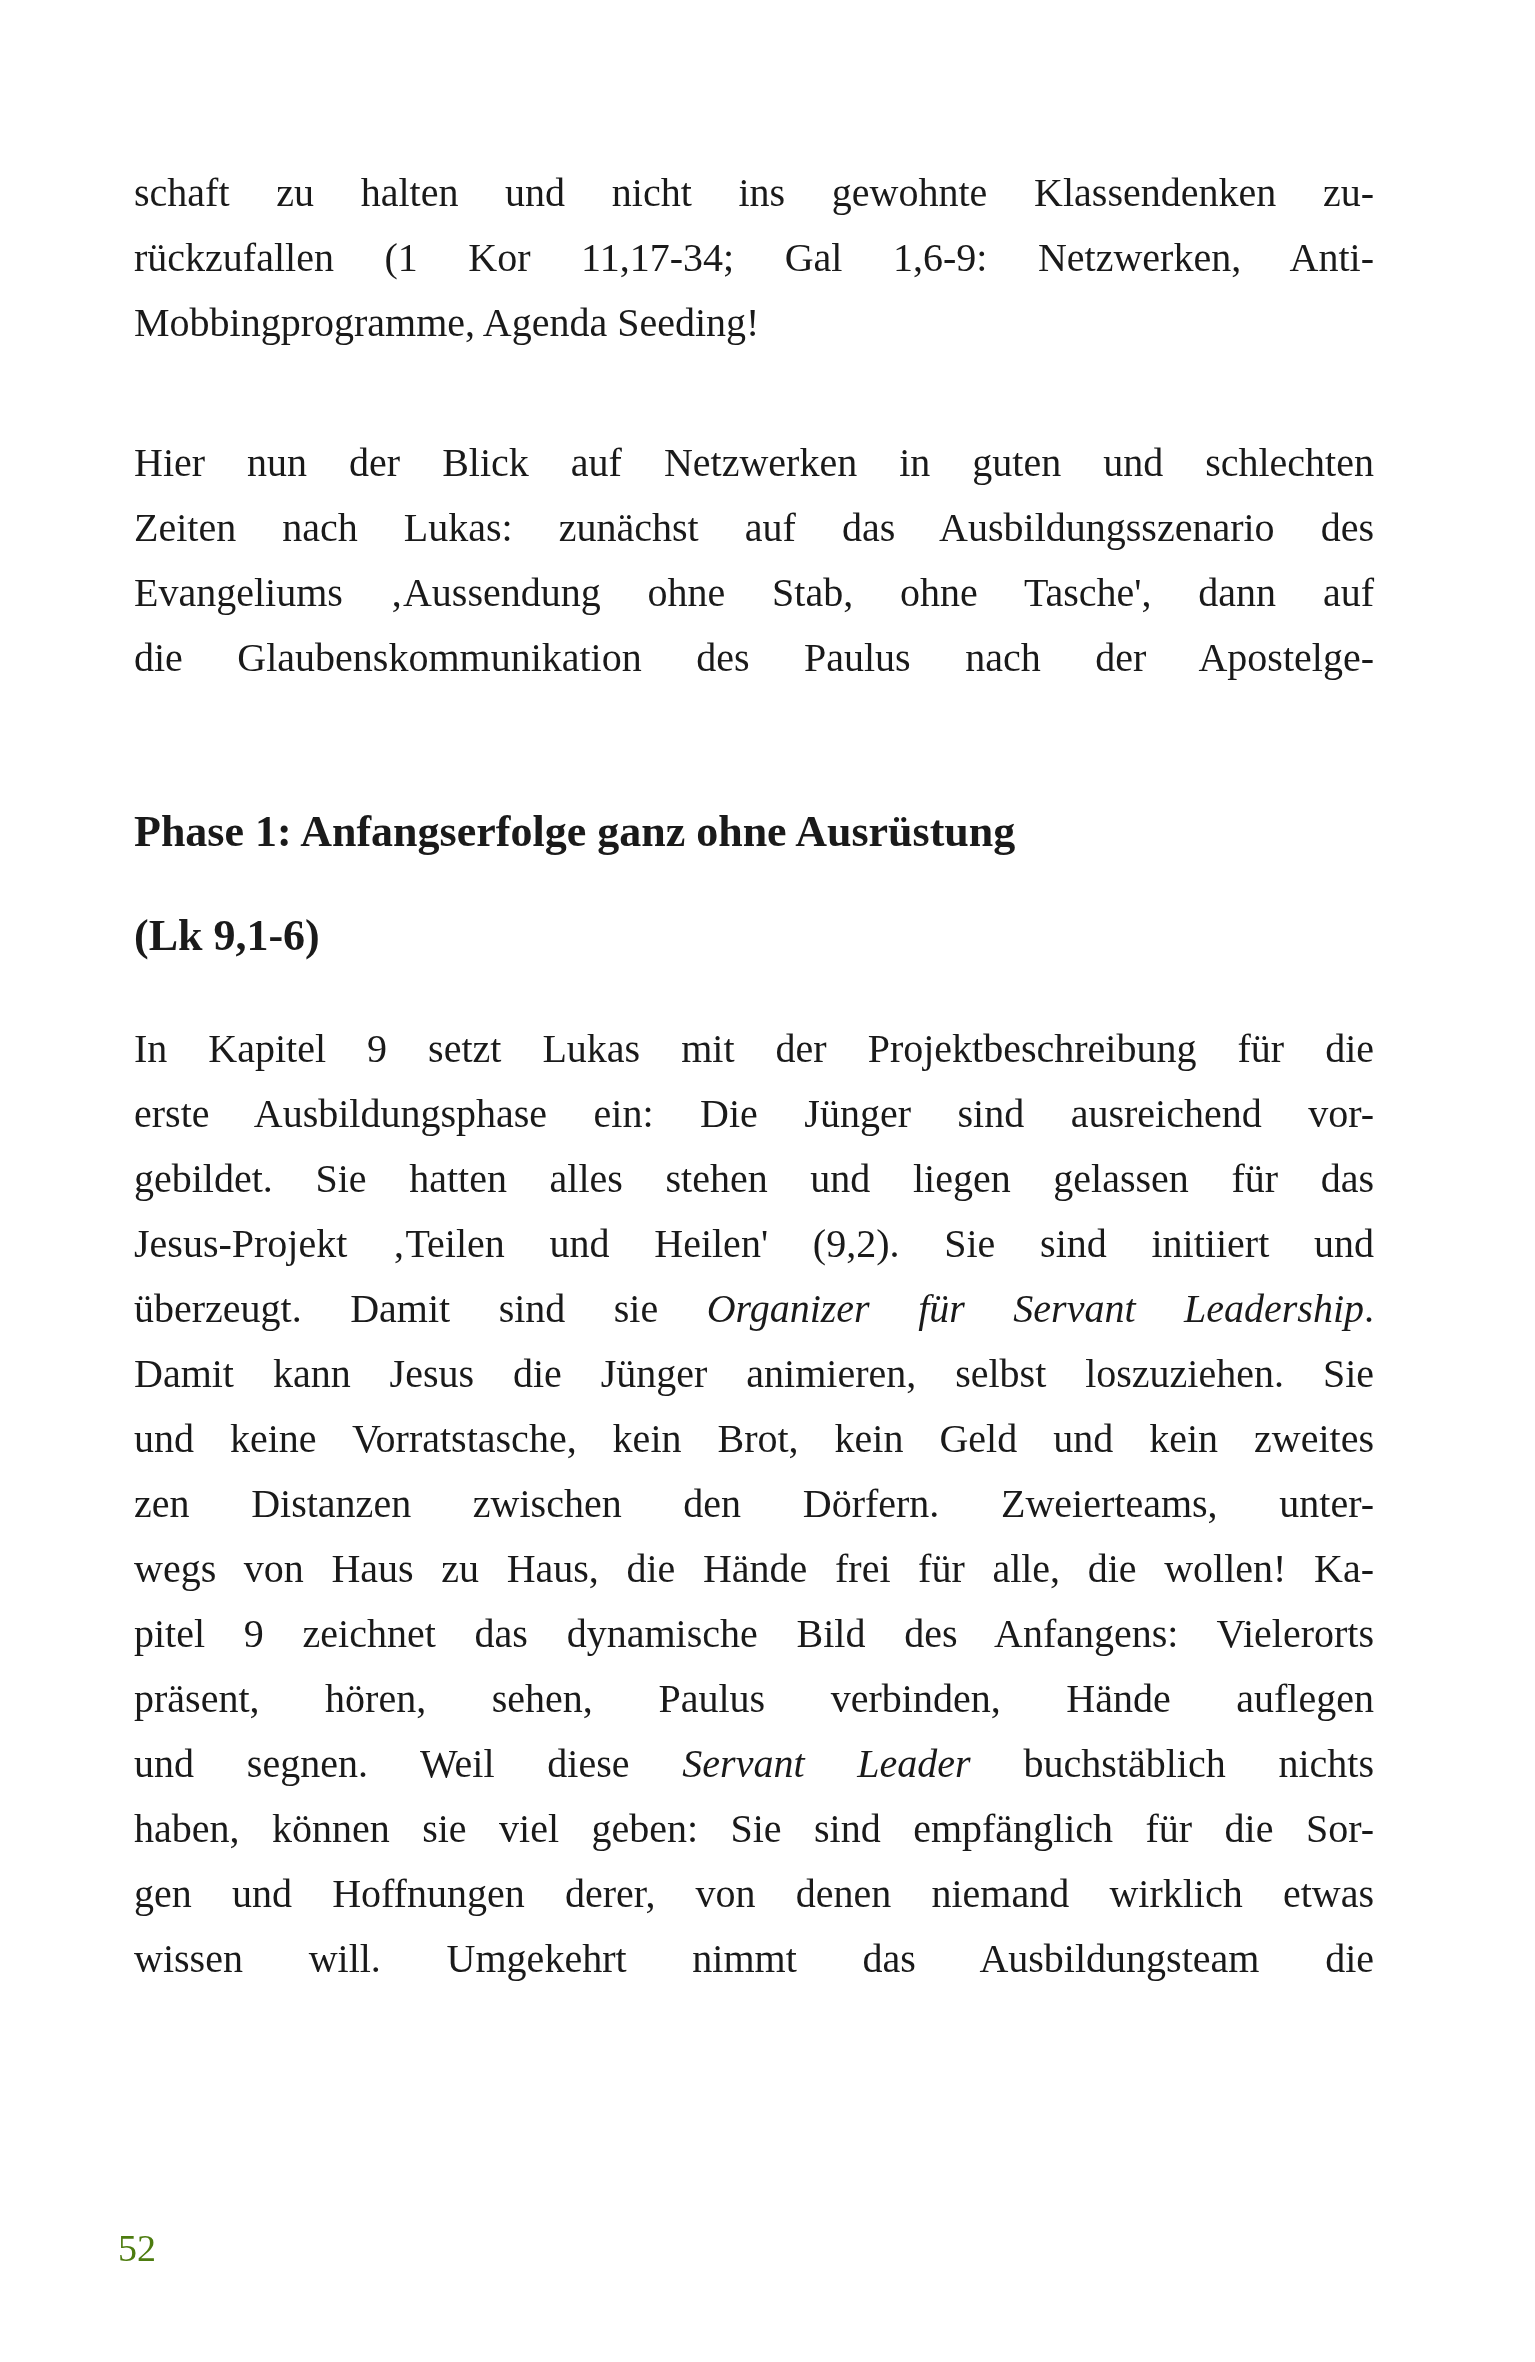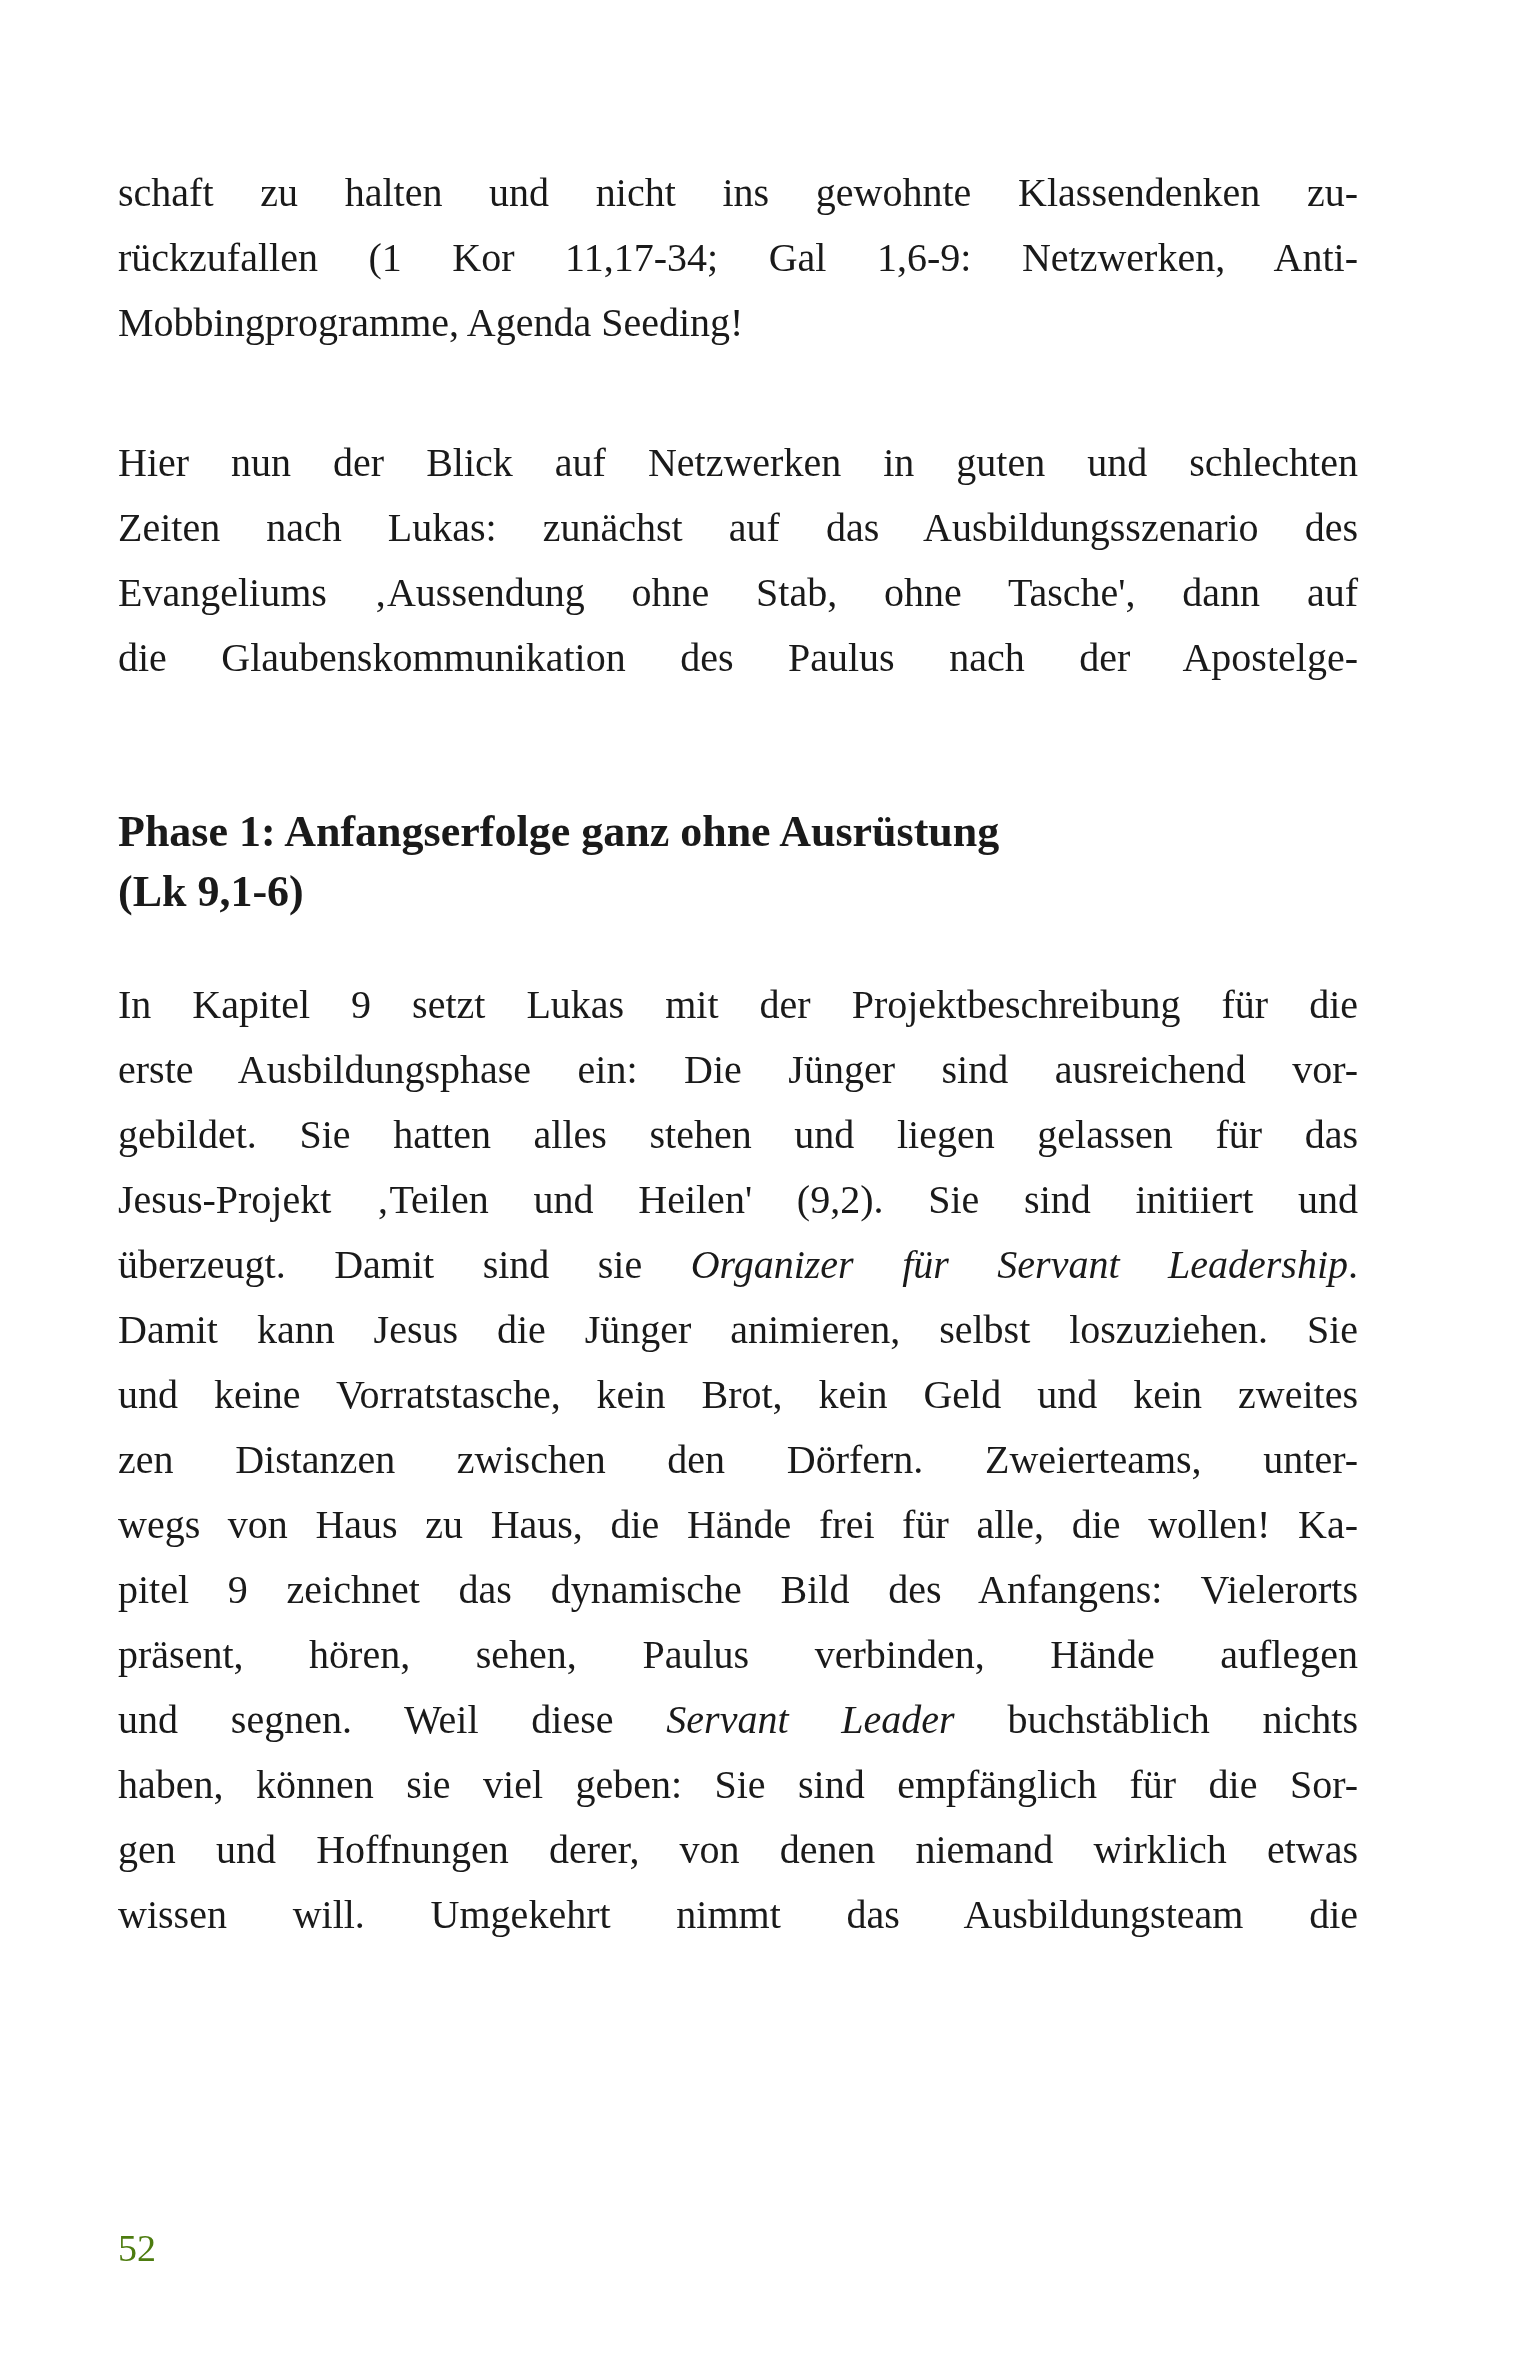--- a/index.html
+++ b/index.html
@@ -7,21 +7,21 @@
     position:relative;
     width:1535px;
     height:2362px;
     background:#ffffff;
     overflow:hidden;
     font-family:"Liberation Serif","DejaVu Serif",serif;
     color:#1a1a1a;
   }
   .content{
     position:absolute;
-    left:118px;
+    left:134px;
     top:160px;
     width:1240px;
   }
   .paragraph{
     font-size:40px;
     line-height:65px;
   }
   .line{
     text-align:justify;
     text-align-last:justify;
@@ -33,20 +33,21 @@
   }
   .heading{
     font-weight:bold;
     font-size:44px;
     line-height:60px;
   }
   .heading .line{
     text-align:left;
     text-align-last:left;
     height:60px;
+    margin-top:44px;
   }
   em{font-style:italic;}
   
   .b1{margin-top:75px;}
   .b2{margin-top:112px;}
   .b3{margin-top:50px;}
   .page-number{
     position:absolute;
     left:118px;
     top:2226px;

